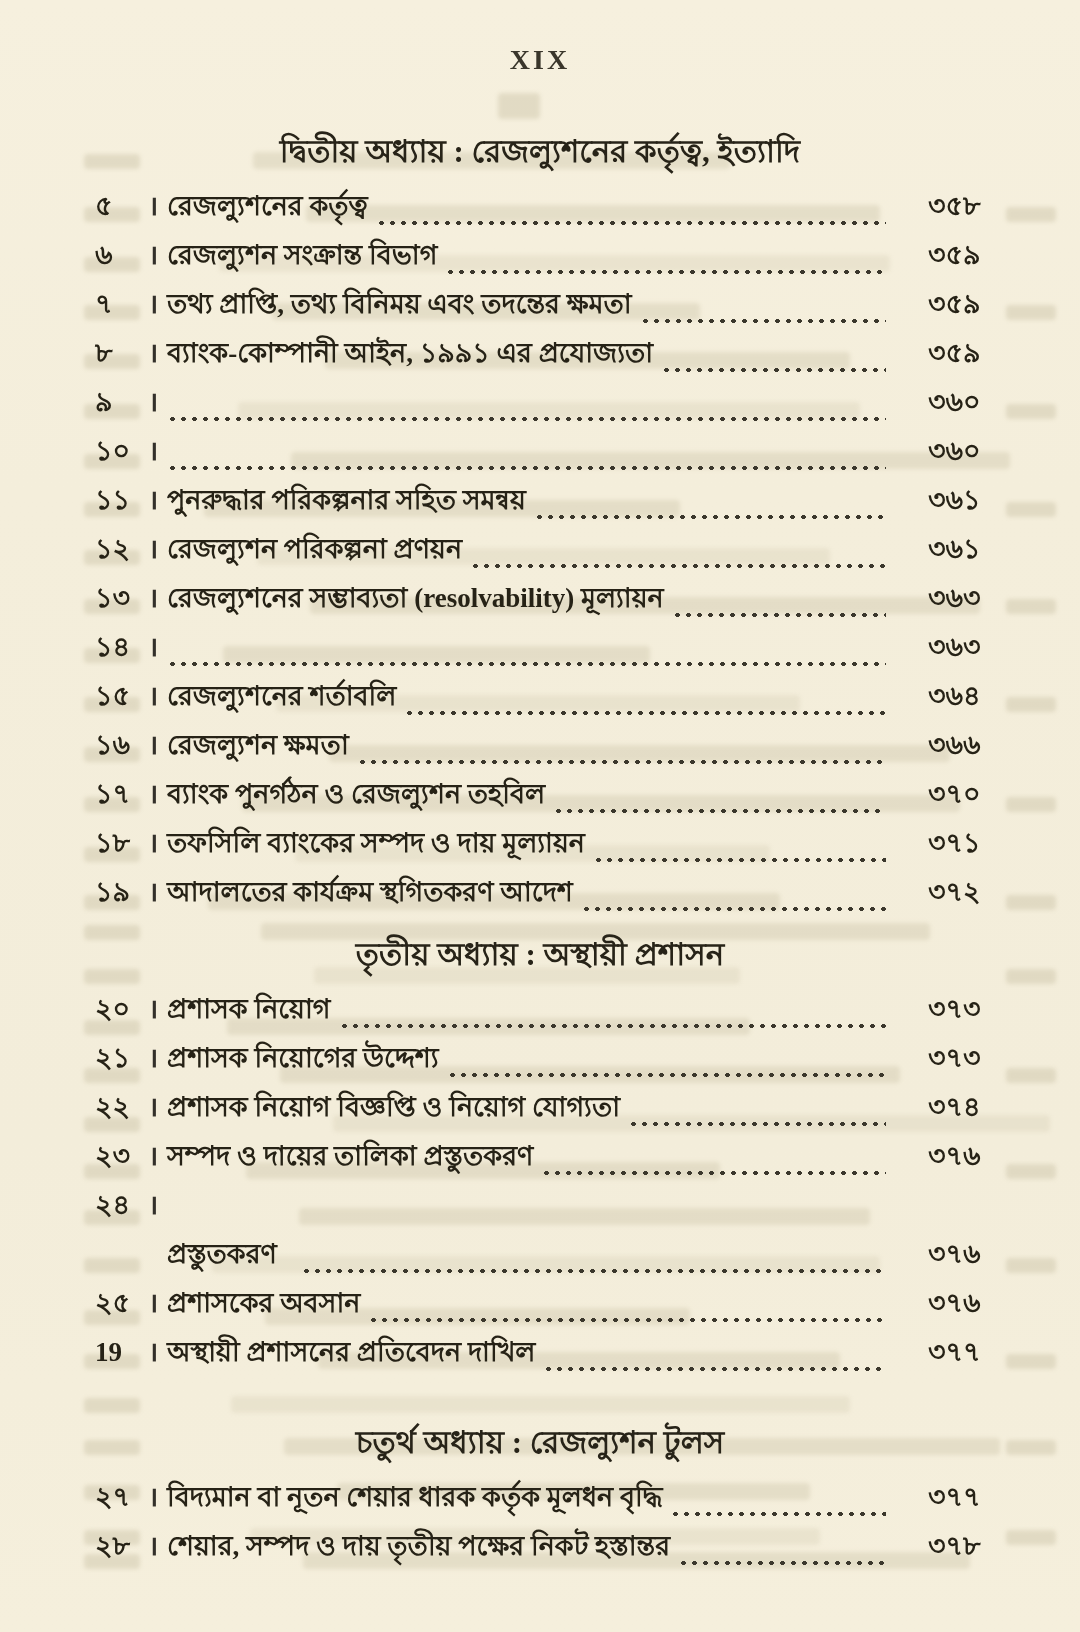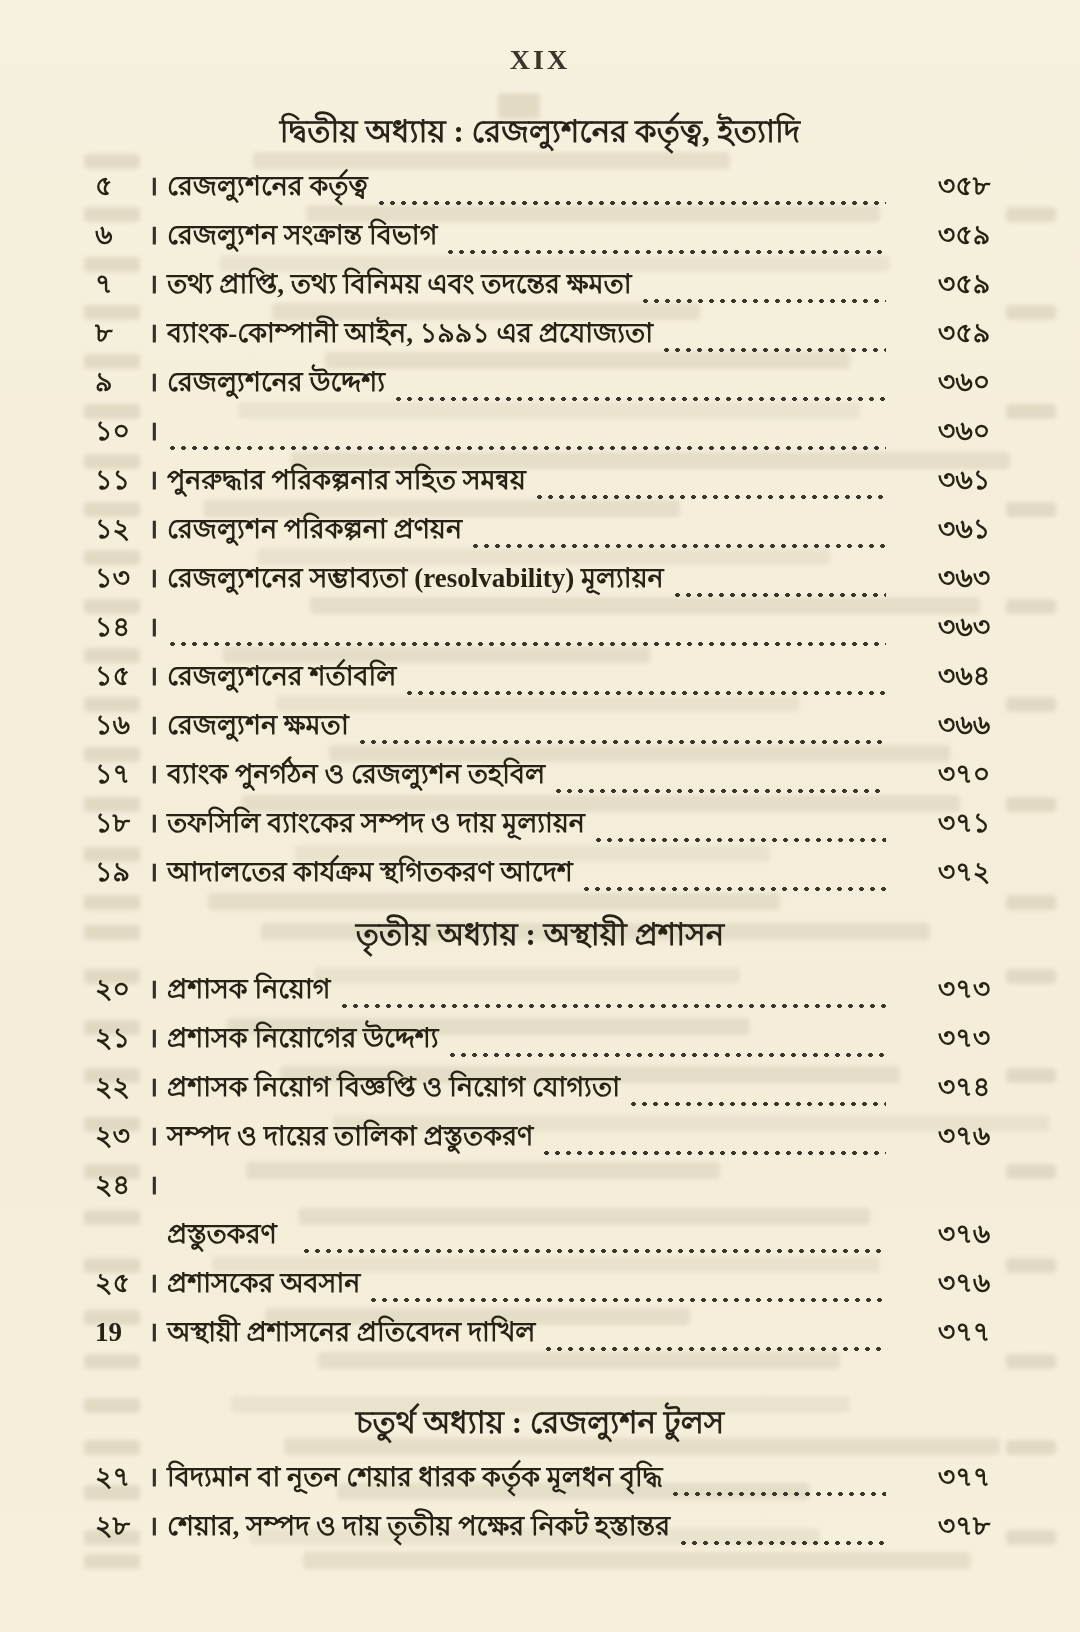--- a/index.html
+++ b/index.html
@@ -18,42 +18,42 @@
     text-align:center;font-size:28px;letter-spacing:3px;color:#3a362b;
     font-weight:600;
   }
   .content{
     position:absolute;top:100px;left:0;right:0;
   }
   .chapter-heading{
     text-align:center;font-size:31px;font-weight:700;color:#272318;
     margin:14px 40px 10px 40px;line-height:40px;
   }
-  .ch2{margin-top:12px;}
+  .ch2{margin-top:32px;}
   .ch3{margin-top:18px;}
   .ch4{margin-top:46px;}
   .toc-list{margin-top:8px;}
   .row{
     display:flex;align-items:baseline;
     height:49px;line-height:49px;
     padding-left:95px;padding-right:80px;
     font-size:27px;font-weight:600;color:#262216;
   }
   .row .no{flex:0 0 44px;}
   .row .sep{flex:0 0 28px;text-align:center;color:#33302a;}
   .row .title{flex:0 0 auto;white-space:nowrap;margin-right:8px;}
   .row .leader{
     flex:1 1 auto;min-width:0;height:30px;align-self:flex-end;
     margin-right:42px;margin-bottom:4px;
     background-image:radial-gradient(circle,#3b372c 2.1px,rgba(0,0,0,0) 2.5px);
     background-size:11px 8px;background-repeat:repeat-x;
     background-position:left bottom;
   }
   .row.no-leader .leader{background:none;}
-  .row .pg{flex:0 0 72px;text-align:center;color:#262216;}
+  .row .pg{flex:0 0 72px;text-align:left;color:#262216;}
   .row.cont{padding-left:167px;}
   .row.cont .title{margin-right:24px;}
   
   .ghost{
     position:absolute;border-radius:4px;
     background:#cfc7ac;opacity:.42;filter:blur(2px);
     transform:scaleX(-1);
   }
   .ghost.num{opacity:.5;}
   .ghost.faint{opacity:.28;}
@@ -170,21 +170,20 @@
         <div class="row">
           <span class="no">৮</span>
           <span class="sep">।</span>
           <span class="title">ব্যাংক-কোম্পানী আইন, ১৯৯১ এর প্রযোজ্যতা</span>
           <span class="leader"></span>
           <span class="pg">৩৫৯</span>
         </div>
         <div class="row">
           <span class="no">৯</span>
           <span class="sep">।</span>
-          <span class="title">রেজল্যুশনের উদ্দেশ্য</span>
           <span class="leader"></span>
           <span class="pg">৩৬০</span>
         </div>
         <div class="row">
           <span class="no">১০</span>
           <span class="sep">।</span>
           <span class="leader"></span>
           <span class="pg">৩৬০</span>
         </div>
         <div class="row">

